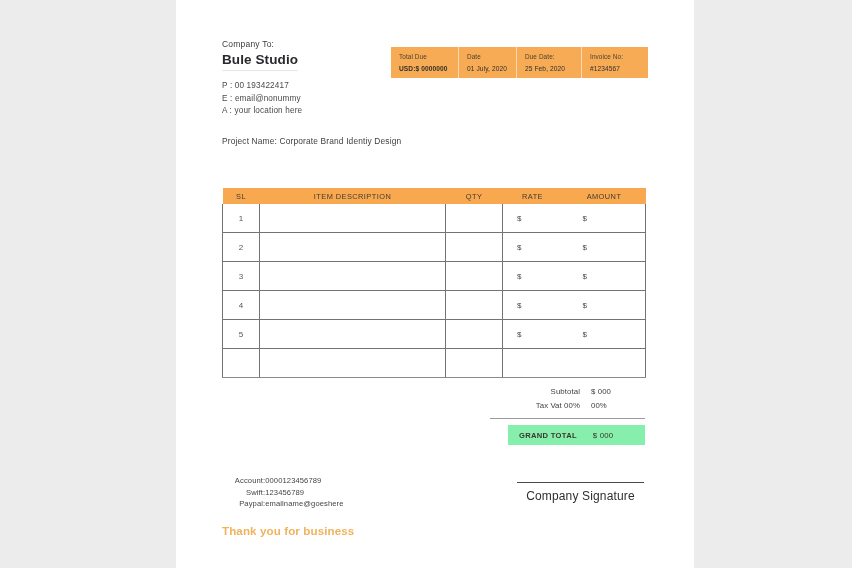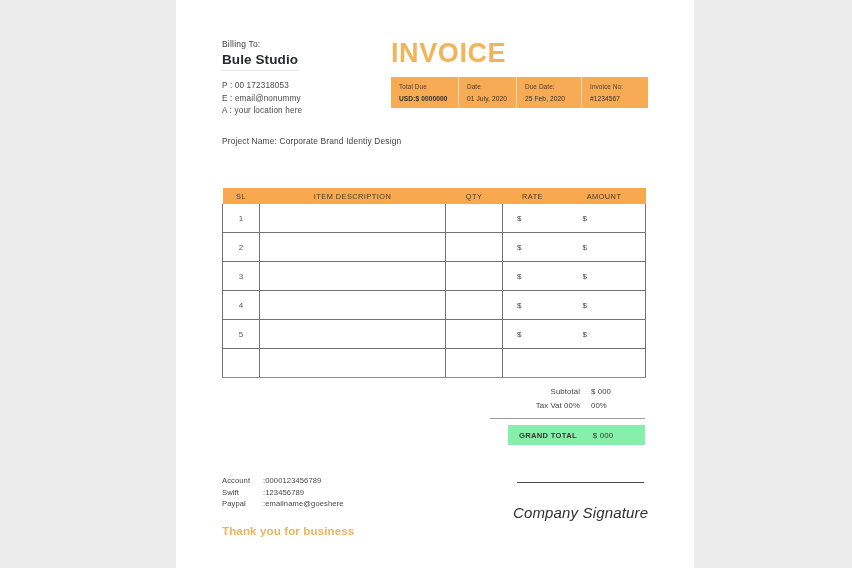--- a/index.html
+++ b/index.html
@@ -254,20 +254,21 @@
     line-height: 14px;
   }
   .payment-rows { margin-top: 7px; }
   .payment-row {
     display: flex;
     font-size: 7.6px;
     color: #454545;
     line-height: 11.5px;
     letter-spacing: .1px;
     white-space: nowrap;
+    text-align: right;
   }
   .pay-key { width: 41px; }
   .pay-val { }
   .thanks {
     margin-top: 13px;
     font-size: 11.6px;
     font-weight: bold;
     color: #f0b35c;
     letter-spacing: .1px;
     line-height: 15px;
@@ -279,26 +280,25 @@
     top: 482px;
     width: 135px;
     text-align: center;
   }
   .signature-rule {
     border-top: 1px solid #4a4a4a;
     width: 127px;
     margin: 0 auto;
   }
   .signature-label {
-    margin-top: 21px;
-    font-size: 15px;
+    margin-top: 6px;
+    font-size: 12px;
     color: #2f2f2f;
     letter-spacing: .15px;
     white-space: nowrap;
-    font-style: italic;
   }
 
   .terms-block {
     position: absolute;
     left: 282px;
     top: 518px;
     width: 144px;
   }
   .terms-heading {
     font-size: 9.4px;
@@ -319,31 +319,30 @@
 </head>
 <body>
 
 <div id="viewport">
   <div id="page">
     <div class="sheet">
 
       <div class="header">
 
         <div class="billing-block">
-          <div class="billing-to">Billing To:</div>
+          <div class="billing-to">Company To:</div>
           <div class="company-name">Bule Studio</div>
           <div class="contact-lines">
-            <div class="contact-line">P : 00 172318053</div>
+            <div class="contact-line">P : 00 193422417</div>
             <div class="contact-line">E : email@nonummy</div>
             <div class="contact-line">A : your location here</div>
           </div>
         </div>
 
         <div class="invoice-side">
-          <div class="invoice-title">INVOICE</div>
           <div class="meta-strip">
             <div class="meta-cell c0">
               <div class="meta-label">Total Due</div>
               <div class="meta-value strong">USD:$ 0000000</div>
             </div>
             <div class="meta-cell c1">
               <div class="meta-label">Date</div>
               <div class="meta-value">01 July, 2020</div>
             </div>
             <div class="meta-cell c2">

